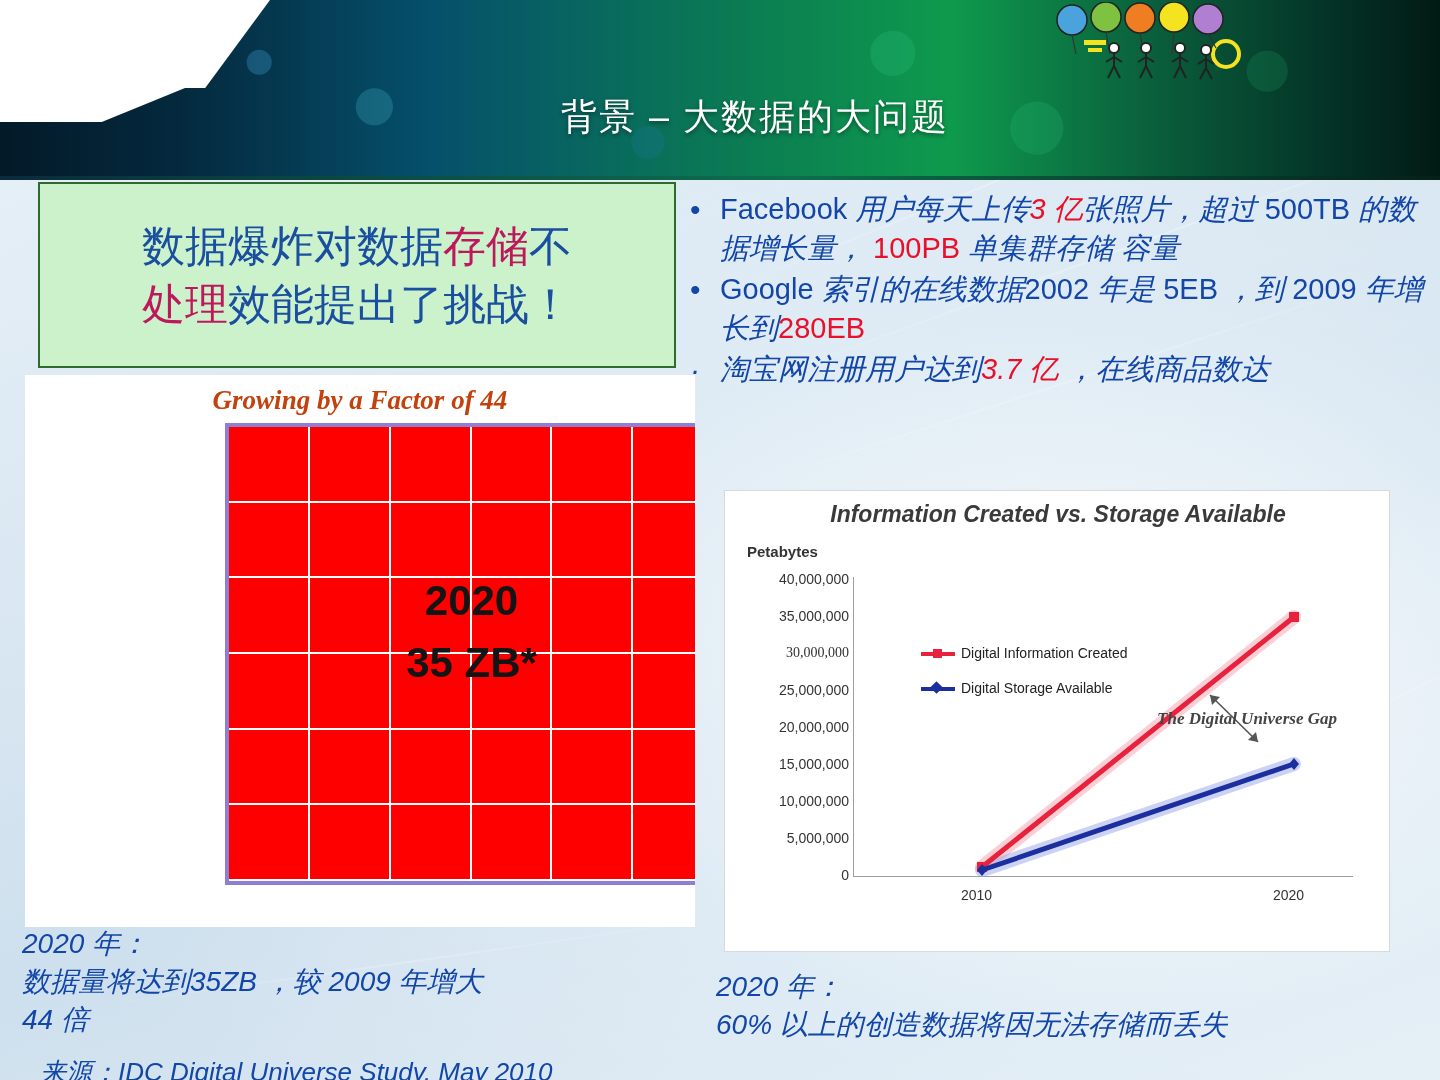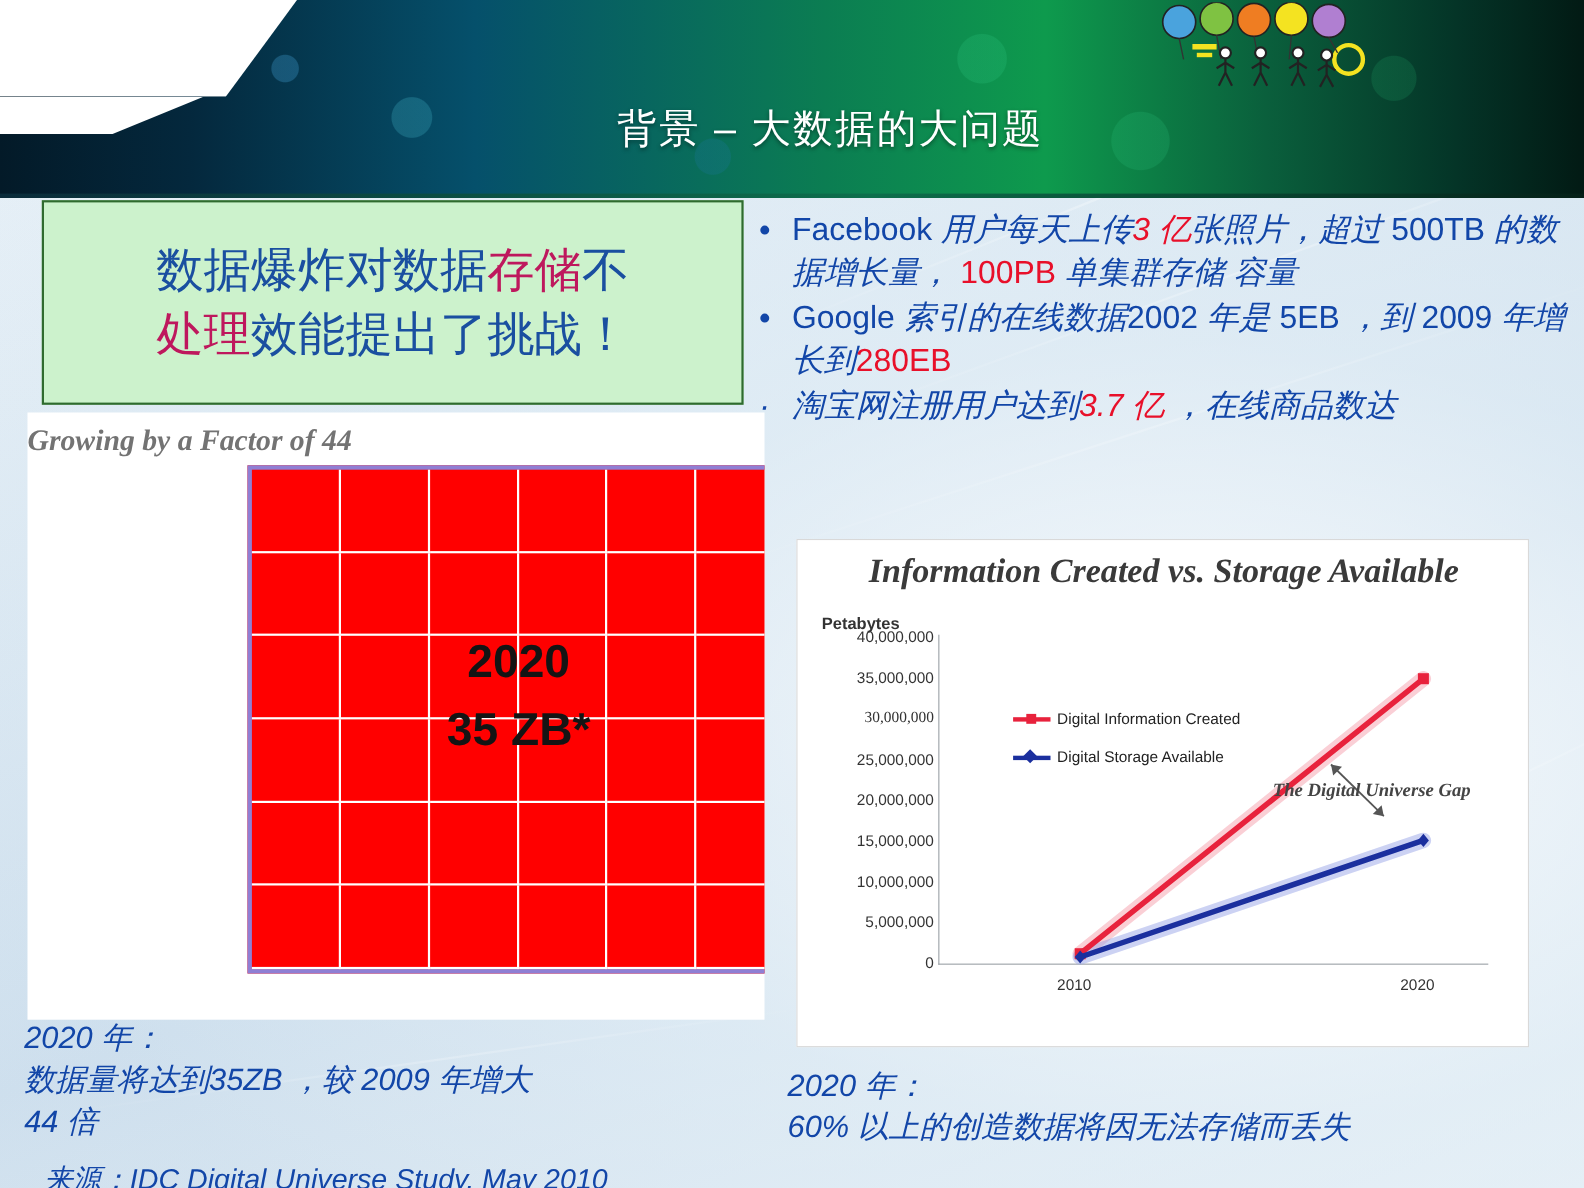--- a/index.html
+++ b/index.html
@@ -171,24 +171,25 @@
     top: 375px;
     width: 670px;
     height: 552px;
     background: #ffffff;
     overflow: hidden;
   }
   #img-left-title {
     position: absolute;
     left: 0; top: 10px;
     width: 670px;
+    text-align: center;
     font-size: 27px;
     font-style: italic;
     font-weight: bold;
-    color: #737373;
+    color: #c2410c;
     font-family: "Liberation Serif", serif;
   }
   #big-grid {
     position: absolute;
     left: 200px;
     top: 48px;
     width: 493px;
     height: 462px;
     background: #ff0000;
     border: 4px solid #8f7fd4;
@@ -247,29 +248,29 @@
     background: #ffffff;
     border: 1px solid #d9d9d9;
     box-sizing: border-box;
     overflow: hidden;
   }
   #chart-title {
     position: absolute;
     left: 0; top: 10px;
     width: 666px;
     text-align: center;
-    font-size: 31px;
+    font-size: 23px;
     font-style: italic;
     font-weight: bold;
     color: #3a3a3a;
-    font-family: Liberation Serif, serif;
+    font-family: Liberation Sans, sans-serif;
   }
   #chart-ylabel {
     position: absolute;
-    left: 22px; top: 68px;
+    left: 22px; top: 52px;
     font-size: 15px;
     font-weight: bold;
     color: #333333;
   }
   .ytick {
     position: absolute;
     right: 0;
     width: 112px;
     text-align: right;
     font-size: 14px;

